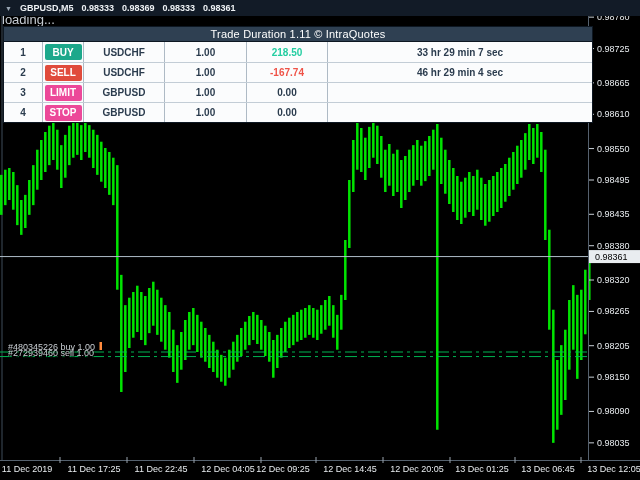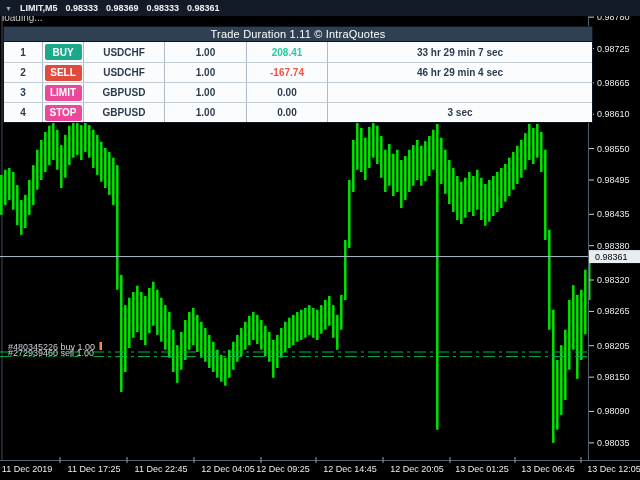--- a/index.html
+++ b/index.html
@@ -4,21 +4,21 @@
 <style>
   html,body{margin:0;padding:0}
   body{width:640px;height:480px;background:#000;position:relative;overflow:hidden;
        font-family:"Liberation Sans",sans-serif;-webkit-font-smoothing:none}
   #screen{position:absolute;inset:0;width:640px;height:480px;background:#000}
   #chart{position:absolute;left:0;top:0;z-index:1}
   #titlebar{position:absolute;left:0;top:0;width:640px;height:16px;background:#121b27;
             color:#eff2f5;font-size:9px;font-weight:bold;display:flex;align-items:center;
             gap:8px;padding-left:5px;box-sizing:border-box;z-index:4}
   #titlebar .tri{color:#9aa7b5;font-size:7px;font-weight:normal}
-  #loading{position:absolute;left:2px;top:12px;font-size:10px;color:#c4cad1;z-index:3}
+  #loading{position:absolute;left:2px;top:12px;font-size:13px;color:#c4cad1;z-index:3}
   #panel{position:absolute;left:3px;top:26px;width:590px;z-index:4;border:1px solid #0d1722;
          box-sizing:border-box;background:#fbfcfd}
   #panel-title{height:14px;background:#2f4052;color:#fff;font-size:11px;font-weight:normal;
                text-align:center;line-height:14px;border-bottom:1px solid #0d1722;letter-spacing:.2px}
   .prow{display:grid;grid-template-columns:39px 41px 81px 82px 81px auto;height:20px;
         background:#fbfcfd;border-top:1px solid #c3cdd6;box-sizing:border-box}
   .prow.first{border-top:none}
   .pcell{display:flex;align-items:center;justify-content:center;font-size:10px;font-weight:bold;
          color:#2b3c4e;border-right:1px solid #aebac5;overflow:hidden}
   .pcell.last{border-right:none}
@@ -236,40 +236,40 @@
       <line x1="515" y1="457" x2="515" y2="463" stroke="#9aa4ad" stroke-width="1"></line>
       <text x="548" y="472" fill="#e8ecef" font-size="9px" font-family="&quot;Liberation Sans&quot;,sans-serif" text-anchor="middle">13 Dec 06:45</text>
       <line x1="581" y1="457" x2="581" y2="463" stroke="#9aa4ad" stroke-width="1"></line>
       <text x="614" y="472" fill="#e8ecef" font-size="9px" font-family="&quot;Liberation Sans&quot;,sans-serif" text-anchor="middle">13 Dec 12:05</text>
       <rect x="589" y="250.07142857142958" width="51" height="13" fill="#e9edf0"></rect>
       <text x="595" y="260.0714285714296" fill="#000000" font-size="9px" font-family="&quot;Liberation Sans&quot;,sans-serif" text-anchor="start">0.98361</text>
     </svg>
 
   <div id="titlebar">
     <span class="tri">▼</span>
-    <span>LIMIT,M5</span>
+    <span>GBPUSD,M5</span>
     <span>0.98333</span>
     <span>0.98369</span>
     <span>0.98333</span>
     <span>0.98361</span>
   </div>
 
   <div id="loading">loading...</div>
 
   <div id="panel">
     <div id="panel-title">Trade Duration 1.11 © IntraQuotes</div>
 
     <div class="prow first">
       <div class="pcell">1</div>
       <div class="pcell">
         <span class="abtn buy">BUY</span>
       </div>
       <div class="pcell">USDCHF</div>
       <div class="pcell">1.00</div>
-      <div class="pcell pos">208.41</div>
+      <div class="pcell pos">218.50</div>
       <div class="pcell last">33 hr 29 min 7 sec</div>
     </div>
 
     <div class="prow">
       <div class="pcell">2</div>
       <div class="pcell">
         <span class="abtn sell">SELL</span>
       </div>
       <div class="pcell">USDCHF</div>
       <div class="pcell">1.00</div>
@@ -288,20 +288,19 @@
     </div>
 
     <div class="prow">
       <div class="pcell">4</div>
       <div class="pcell">
         <span class="abtn pend">STOP</span>
       </div>
       <div class="pcell">GBPUSD</div>
       <div class="pcell">1.00</div>
       <div class="pcell">0.00</div>
-      <div class="pcell last">3 sec</div>
     </div>
   </div>
 
   <div class="oline-label" style="top:342px">#480345226 buy 1.00</div>
   <div class="oline-label" style="top:348px">#272939460 sell 1.00</div>
 
 </div>
 
 </body></html>

